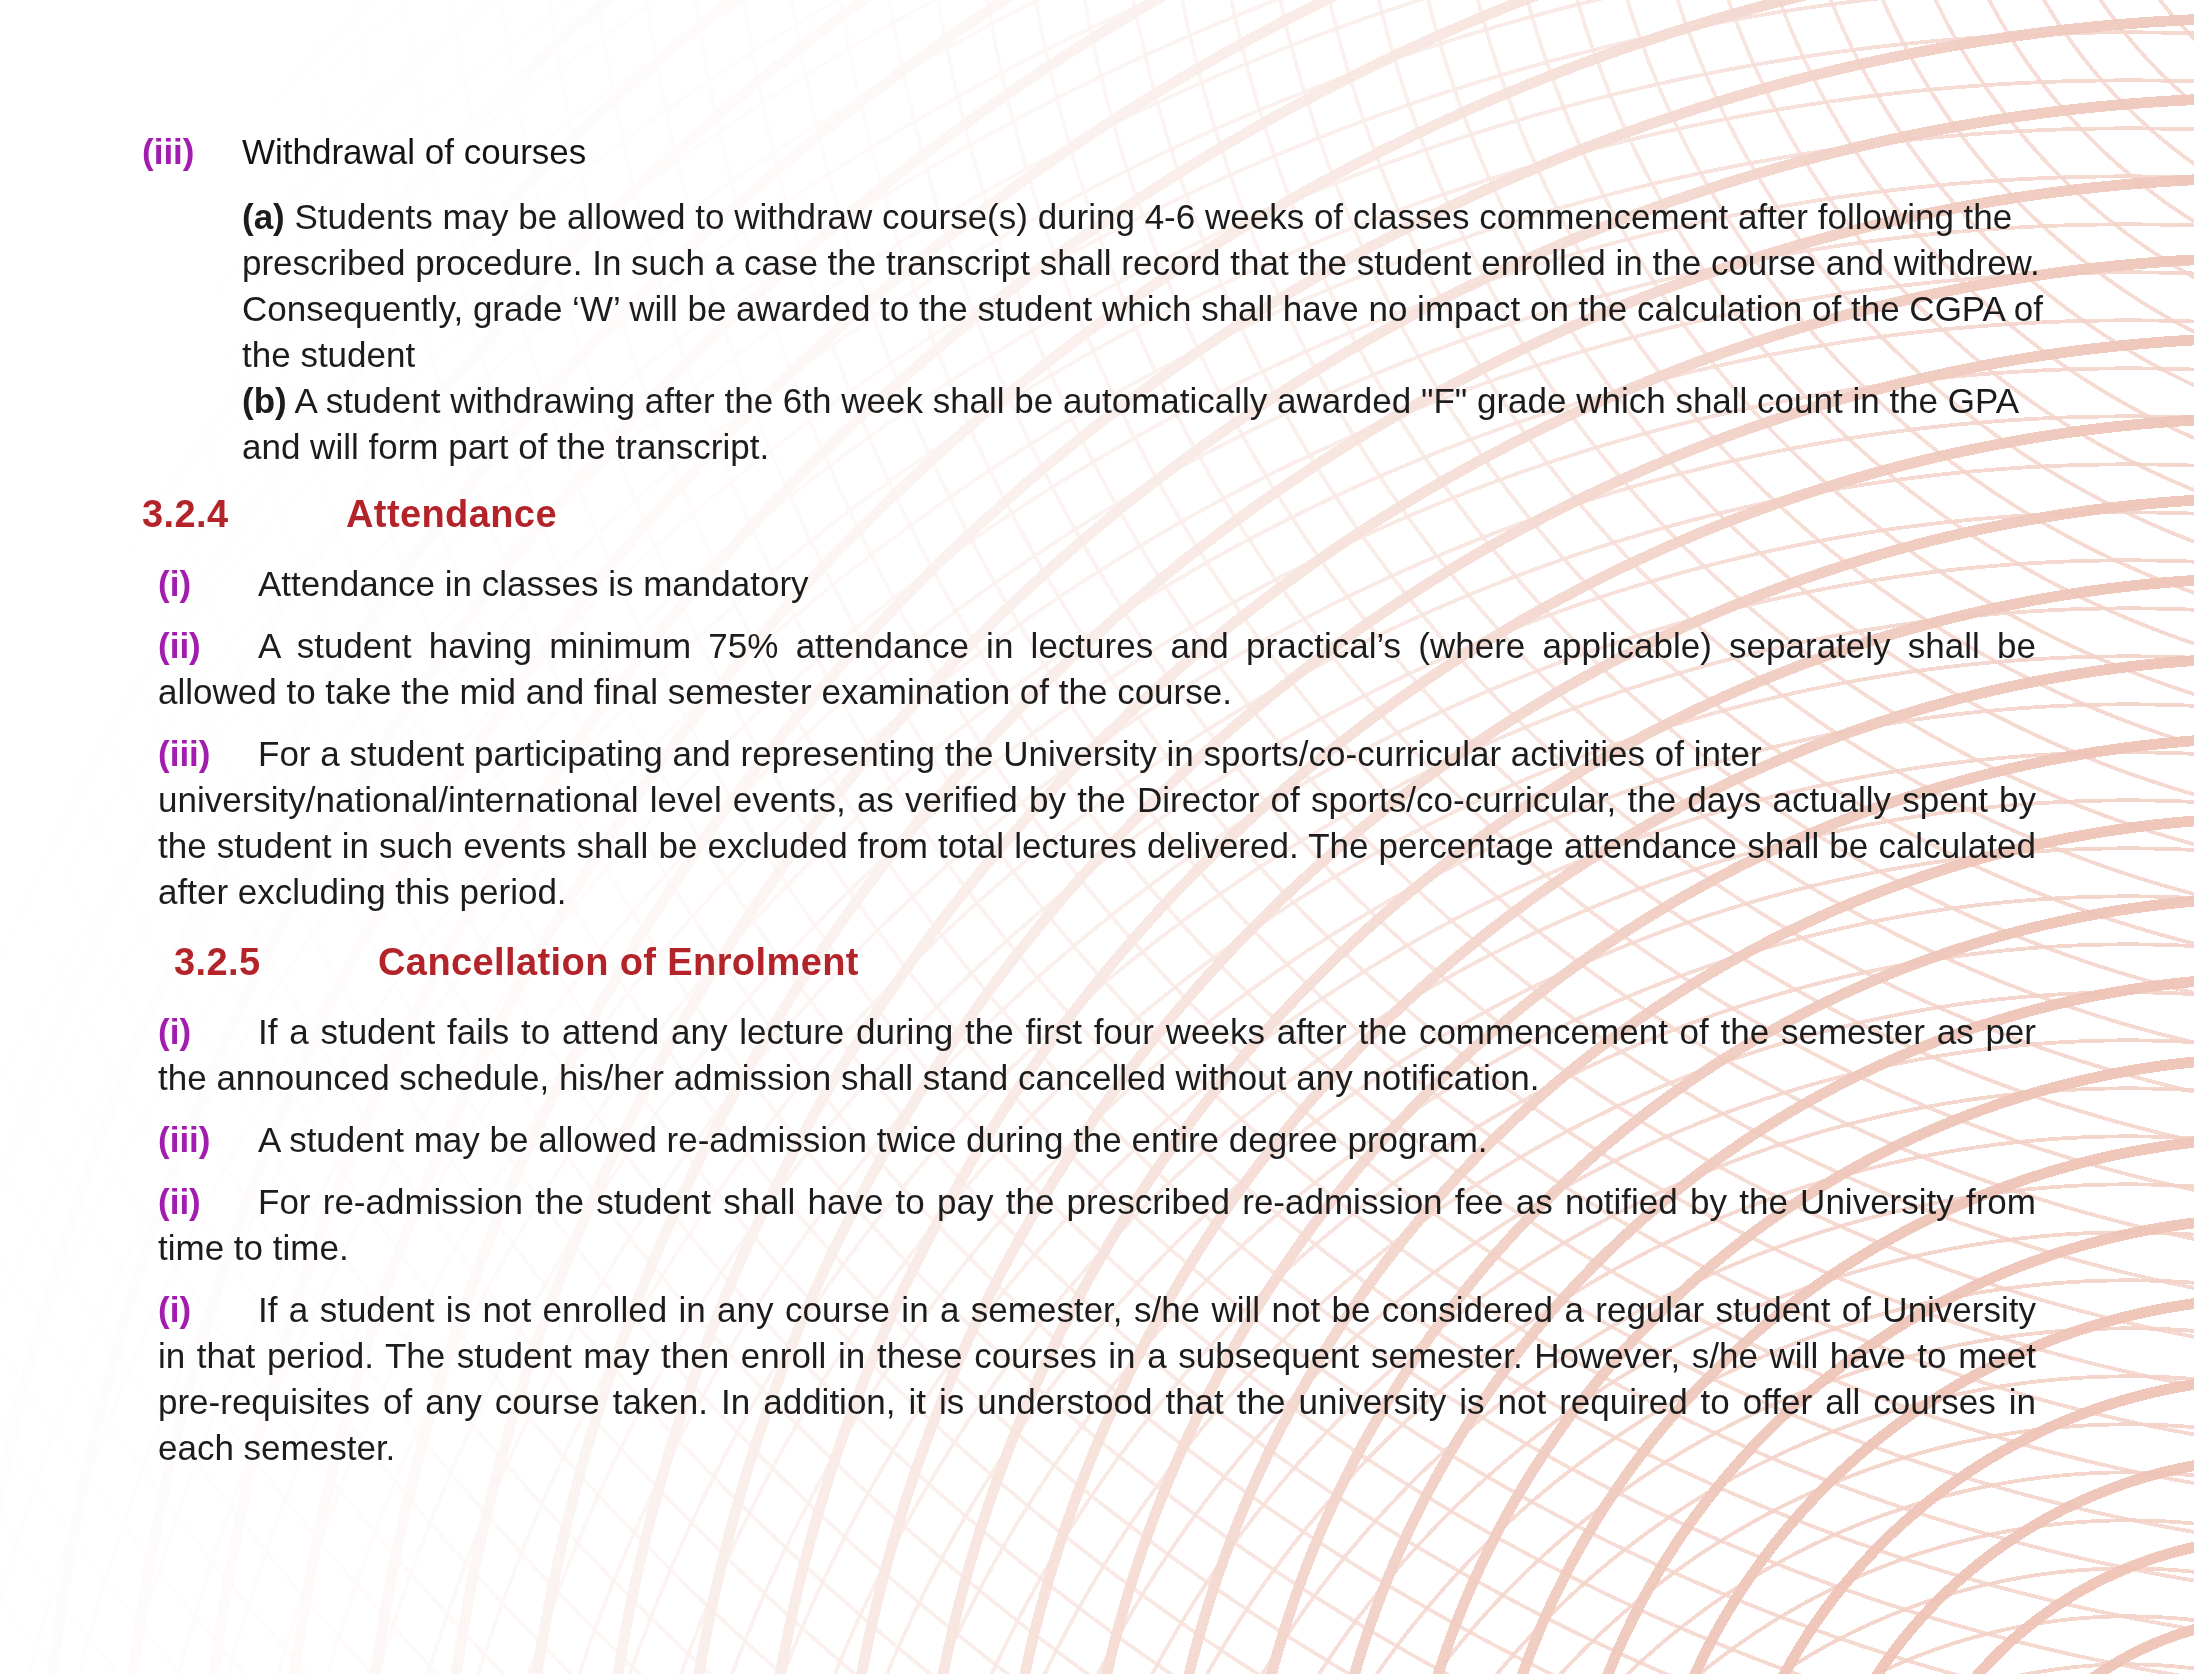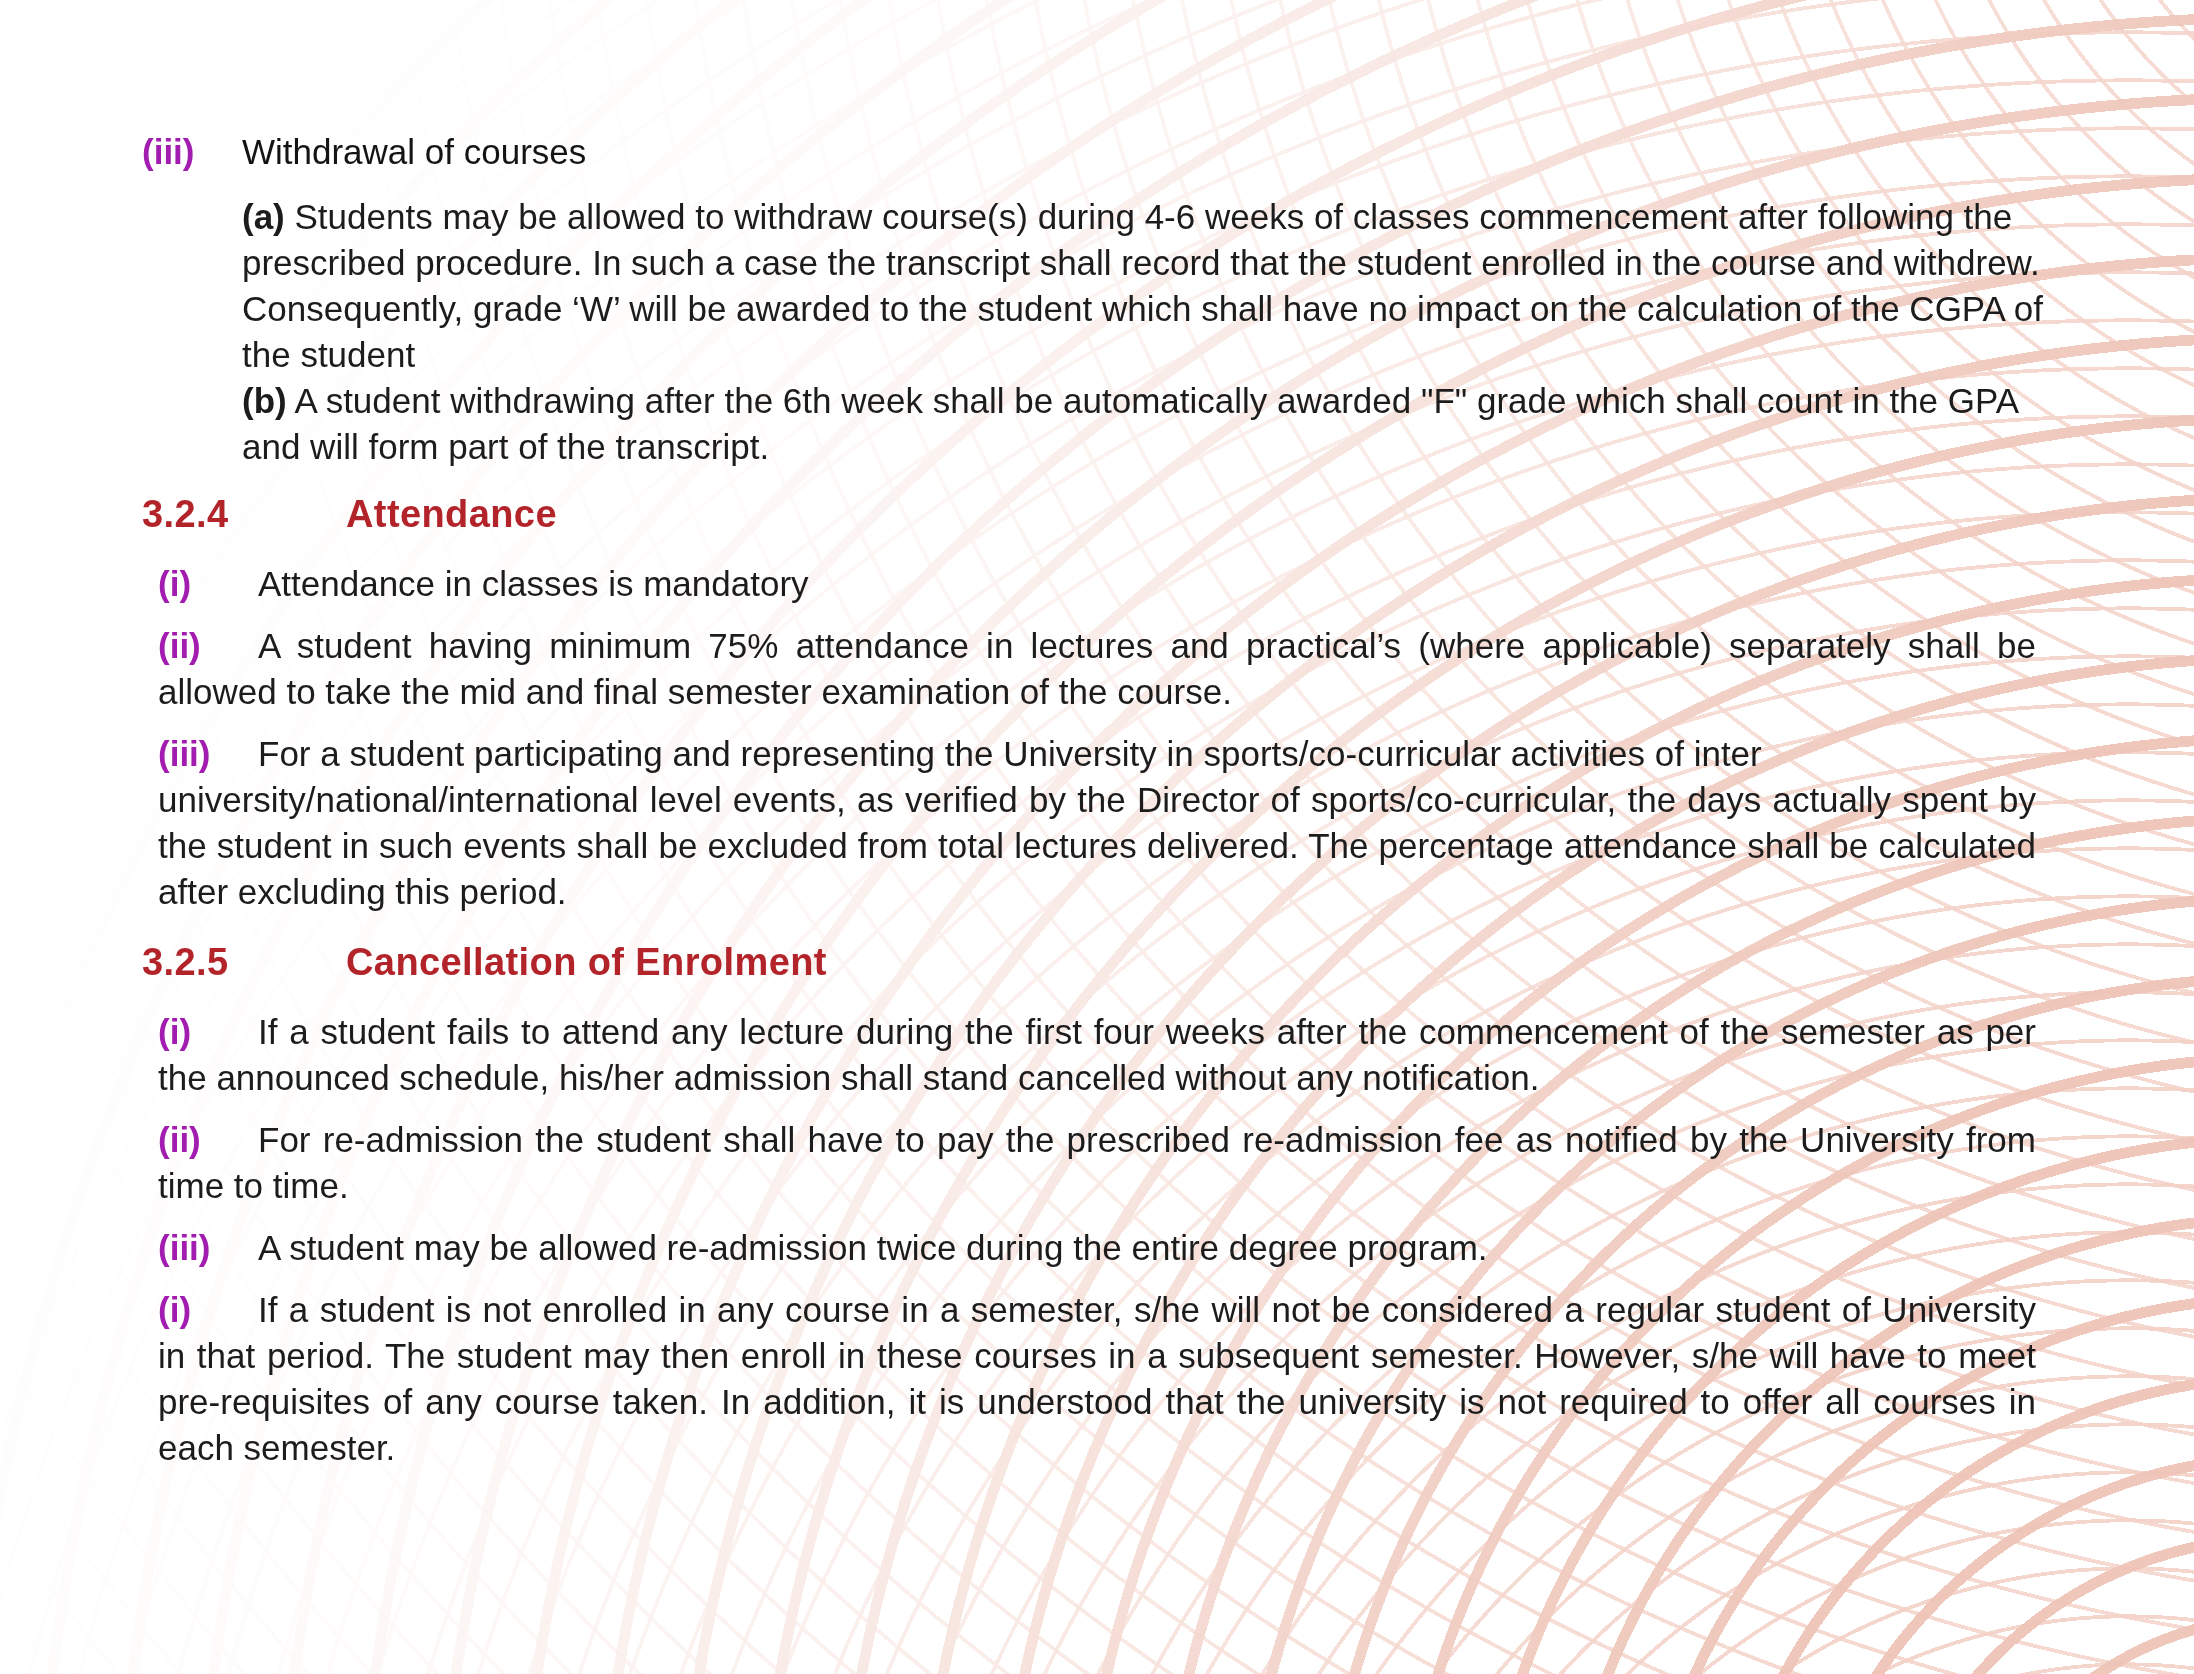--- a/index.html
+++ b/index.html
@@ -57,21 +57,21 @@
   .section-heading{
     margin:0;
     font-size:38px;
     line-height:62px;
     font-weight:700;
     color:#b3242a;
     letter-spacing:0.4px;
   }
   .sec-num{display:inline-block;width:204px;}
   .mt-324{margin-top:13px;}
-  .mt-325{margin-top:7.7px;}
+  .mt-325{margin-top:7.7px;margin-left:32px;}
   .mt-326{margin-top:16px;}
   p.item{margin:16px;}
   .item.justify{text-align:justify;}
   .gap-21{margin-top:16px;}
   .gap-28{margin-top:21.6px;}
   .gap-20{margin-top:15.4px;}
   .gap-29{margin-top:22px;}
   .gap-25{margin-top:19px;}
 </style>
 </head>
@@ -95,22 +95,22 @@
     <p class="item gap-21"><span class="marker">(i)</span><span>Attendance in classes is mandatory</span></p>
 
     <p class="item justify gap-28"><span class="marker">(ii)</span><span>A student having minimum 75% attendance in lectures and practical’s (where applicable) separately shall be allowed to take the mid and final semester examination of the course.</span></p>
 
     <p class="item justify gap-20"><span class="marker">(iii)</span><span>For a student participating and representing the University in sports/co-curricular activities of inter</span><br><span>university/national/international level events, as verified by the Director of sports/co-curricular, the days actually spent by the student in such events shall be excluded from total lectures delivered. The percentage attendance shall be calculated after excluding this period.</span></p>
 
     <h2 class="section-heading mt-325"><span class="sec-num">3.2.5</span><span>Cancellation of Enrolment</span></h2>
 
     <p class="item justify gap-29"><span class="marker">(i)</span><span>If a student fails to attend any lecture during the first four weeks after the commencement of the semester as per the announced schedule, his/her admission shall stand cancelled without any notification.</span></p>
 
+    <p class="item gap-25"><span class="marker">(iii)</span><span>A student may be allowed re-admission twice during the entire degree program.</span></p>
+
     <p class="item justify gap-20"><span class="marker">(ii)</span><span>For re-admission the student shall have to pay the prescribed re-admission fee as notified by the University from time to time.</span></p>
-
-    <p class="item gap-25"><span class="marker">(iii)</span><span>A student may be allowed re-admission twice during the entire degree program.</span></p>
 
 
     <p class="item justify gap-21"><span class="marker">(i)</span><span>If a student is not enrolled in any course in a semester, s/he will not be considered a regular student of University in that period. The student may then enroll in these courses in a subsequent semester. However, s/he will have to meet pre-requisites of any course taken. In addition, it is understood that the university is not required to offer all courses in each semester.</span></p>
 
   </div>
 </div>
 
 
 </body></html>

